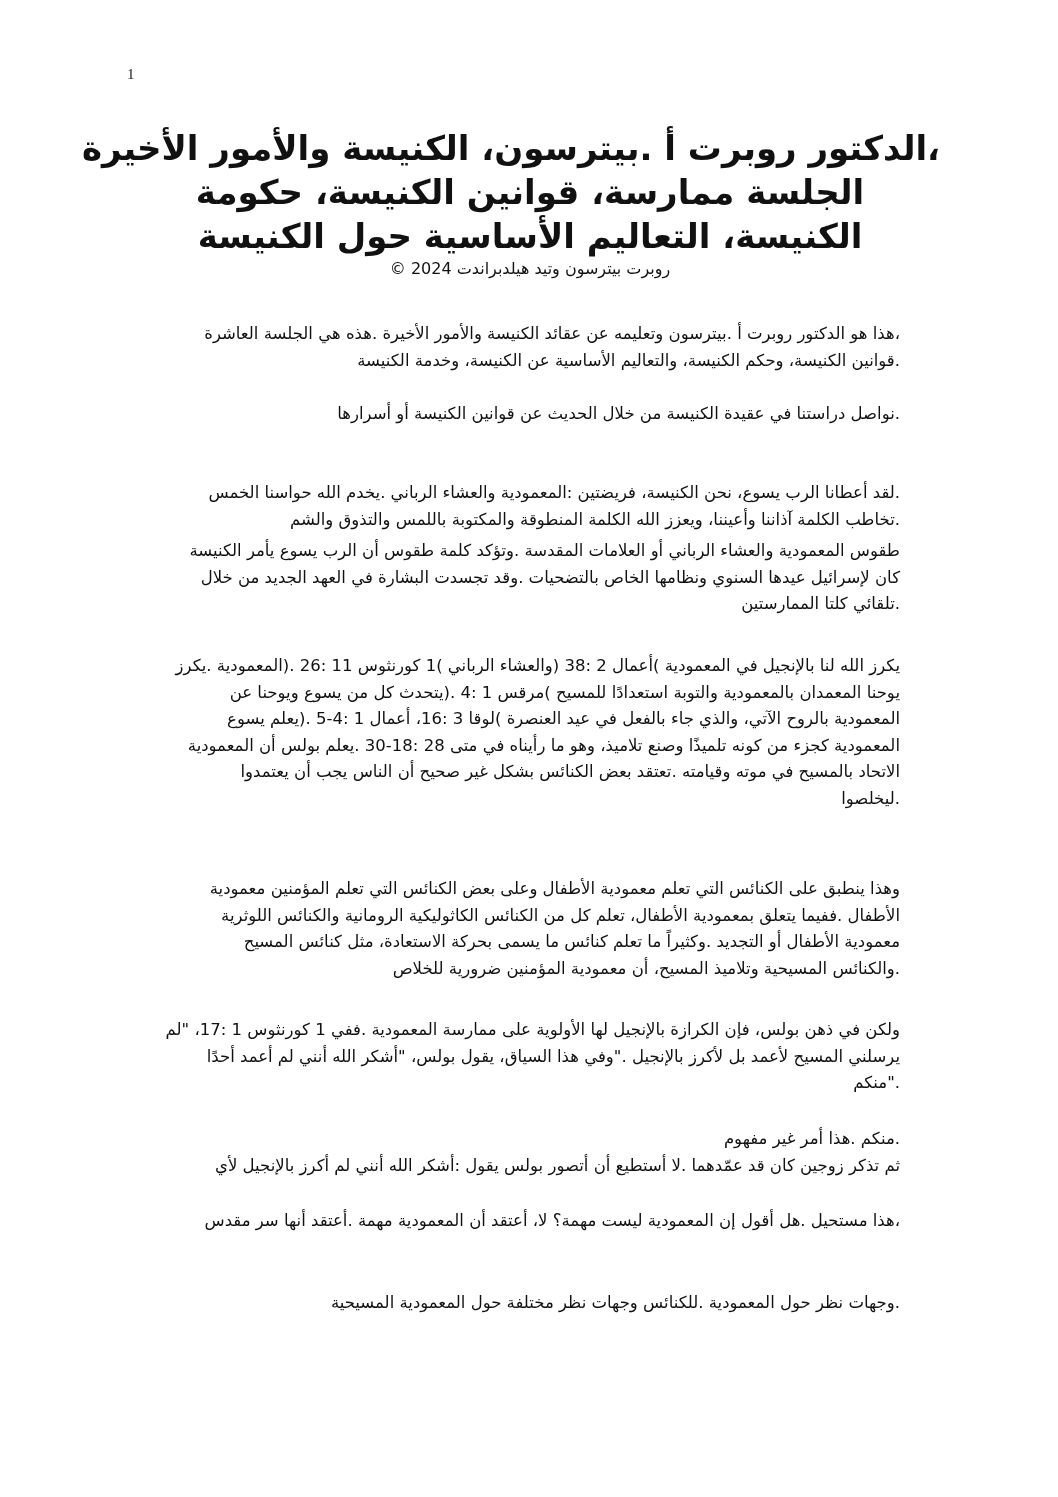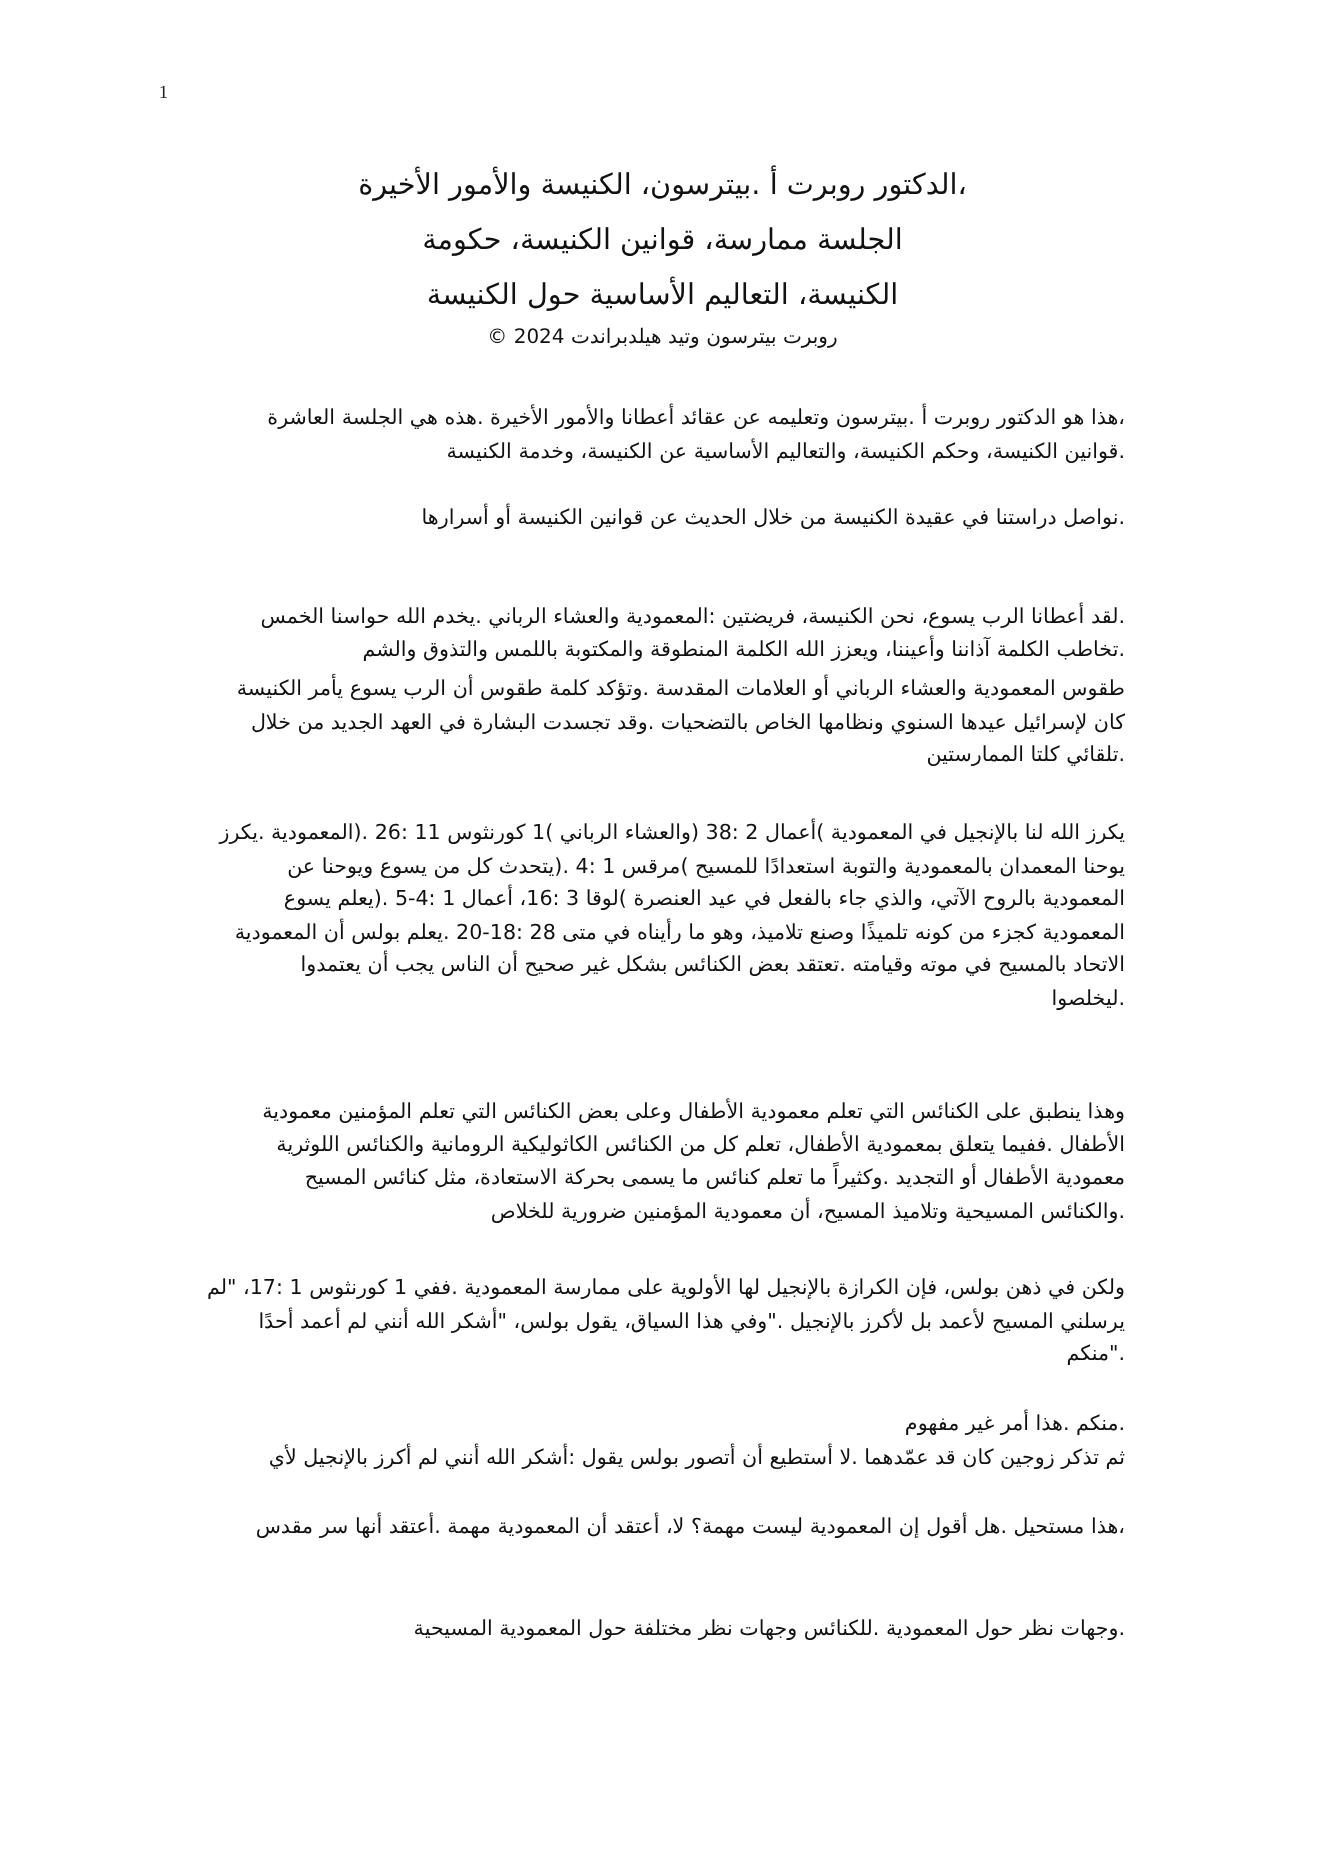--- a/index.html
+++ b/index.html
@@ -1,37 +1,37 @@
 <!DOCTYPE html>
 <html><head>
 <meta charset="utf-8">
 <style>
   html, body { margin:0; padding:0; background:#ffffff; }
   body { width:1058px; height:1497px; position:relative; overflow:hidden; color:#111; font-family:"DejaVu Sans", sans-serif; }
   .page-number { position:absolute; left:127px; top:66px; font-family:"Liberation Serif", serif; font-size:15px; color:#222; }
   .title-block { position:absolute; left:120px; width:820px; top:126px; text-align:center; }
-  .title-line { font-family:"DejaVu Sans", sans-serif; font-weight:normal; font-size:23px; line-height:44px; direction:rtl; unicode-bidi:plaintext; white-space:nowrap; }
+  .title-line { font-family:"DejaVu Sans", sans-serif; font-weight:bold; font-size:34px; line-height:44px; direction:rtl; unicode-bidi:plaintext; white-space:nowrap; }
   .subtitle { font-size:16px; line-height:22px; direction:rtl; unicode-bidi:plaintext; margin-top:0;text-align:center; }
   .para { position:absolute; right:158px; width:760px; text-align:right; }
   .line { font-size:16.5px; line-height:26.5px; direction:rtl; unicode-bidi:plaintext; white-space:nowrap; text-align:right; }
 </style>
 </head>
 <body>
 
 <div class="page-number">1</div>
 
 <div class="title-block">
   <div class="title-line">،الدكتور روبرت أ .بيترسون، الكنيسة والأمور الأخيرة</div>
   <div class="title-line">الجلسة ممارسة، قوانين الكنيسة، حكومة</div>
   <div class="title-line">الكنيسة، التعاليم الأساسية حول الكنيسة</div>
   <div class="subtitle">روبرت بيترسون وتيد هيلدبراندت 2024 ©</div>
 </div>
 
 <div class="para" style="top:321px">
-  <div class="line">،هذا هو الدكتور روبرت أ .بيترسون وتعليمه عن عقائد أعطانا والأمور الأخيرة .هذه هي الجلسة العاشرة</div>
+  <div class="line">،هذا هو الدكتور روبرت أ .بيترسون وتعليمه عن عقائد الكنيسة والأمور الأخيرة .هذه هي الجلسة العاشرة</div>
   <div class="line">.قوانين الكنيسة، وحكم الكنيسة، والتعاليم الأساسية عن الكنيسة، وخدمة الكنيسة</div>
 </div>
 
 <div class="para" style="top:401px">
   <div class="line">.نواصل دراستنا في عقيدة الكنيسة من خلال الحديث عن قوانين الكنيسة أو أسرارها</div>
 </div>
 
 <div class="para" style="top:480px">
   <div class="line">.لقد أعطانا الرب يسوع، نحن الكنيسة، فريضتين :المعمودية والعشاء الرباني .يخدم الله حواسنا الخمس</div>
   <div class="line">.تخاطب الكلمة آذاننا وأعيننا، ويعزز الله الكلمة المنطوقة والمكتوبة باللمس والتذوق والشم</div>
@@ -40,21 +40,21 @@
 <div class="para" style="top:538px">
   <div class="line">طقوس المعمودية والعشاء الرباني أو العلامات المقدسة .وتؤكد كلمة طقوس أن الرب يسوع يأمر الكنيسة</div>
   <div class="line">كان لإسرائيل عيدها السنوي ونظامها الخاص بالتضحيات .وقد تجسدت البشارة في العهد الجديد من خلال</div>
   <div class="line">.تلقائي كلتا الممارستين</div>
 </div>
 
 <div class="para" style="top:653px">
   <div class="line">يكرز الله لنا بالإنجيل في المعمودية )أعمال 2 :38 (والعشاء الرباني )1 كورنثوس 11 :26 .(المعمودية .يكرز</div>
   <div class="line">يوحنا المعمدان بالمعمودية والتوبة استعدادًا للمسيح )مرقس 1 :4 .(يتحدث كل من يسوع ويوحنا عن</div>
   <div class="line">المعمودية بالروح الآتي، والذي جاء بالفعل في عيد العنصرة )لوقا 3 :16، أعمال 1 :4-5 .(يعلم يسوع</div>
-  <div class="line">المعمودية كجزء من كونه تلميذًا وصنع تلاميذ، وهو ما رأيناه في متى 28 :18-20 .يعلم بولس أن المعمودية</div>
+  <div class="line">المعمودية كجزء من كونه تلميذًا وصنع تلاميذ، وهو ما رأيناه في متى 28 :18-30 .يعلم بولس أن المعمودية</div>
   <div class="line">الاتحاد بالمسيح في موته وقيامته .تعتقد بعض الكنائس بشكل غير صحيح أن الناس يجب أن يعتمدوا</div>
   <div class="line">.ليخلصوا</div>
 </div>
 
 <div class="para" style="top:876px">
   <div class="line">وهذا ينطبق على الكنائس التي تعلم معمودية الأطفال وعلى بعض الكنائس التي تعلم المؤمنين معمودية</div>
   <div class="line">الأطفال .ففيما يتعلق بمعمودية الأطفال، تعلم كل من الكنائس الكاثوليكية الرومانية والكنائس اللوثرية</div>
   <div class="line">معمودية الأطفال أو التجديد .وكثيراً ما تعلم كنائس ما يسمى بحركة الاستعادة، مثل كنائس المسيح</div>
   <div class="line">.والكنائس المسيحية وتلاميذ المسيح، أن معمودية المؤمنين ضرورية للخلاص</div>
 </div>

